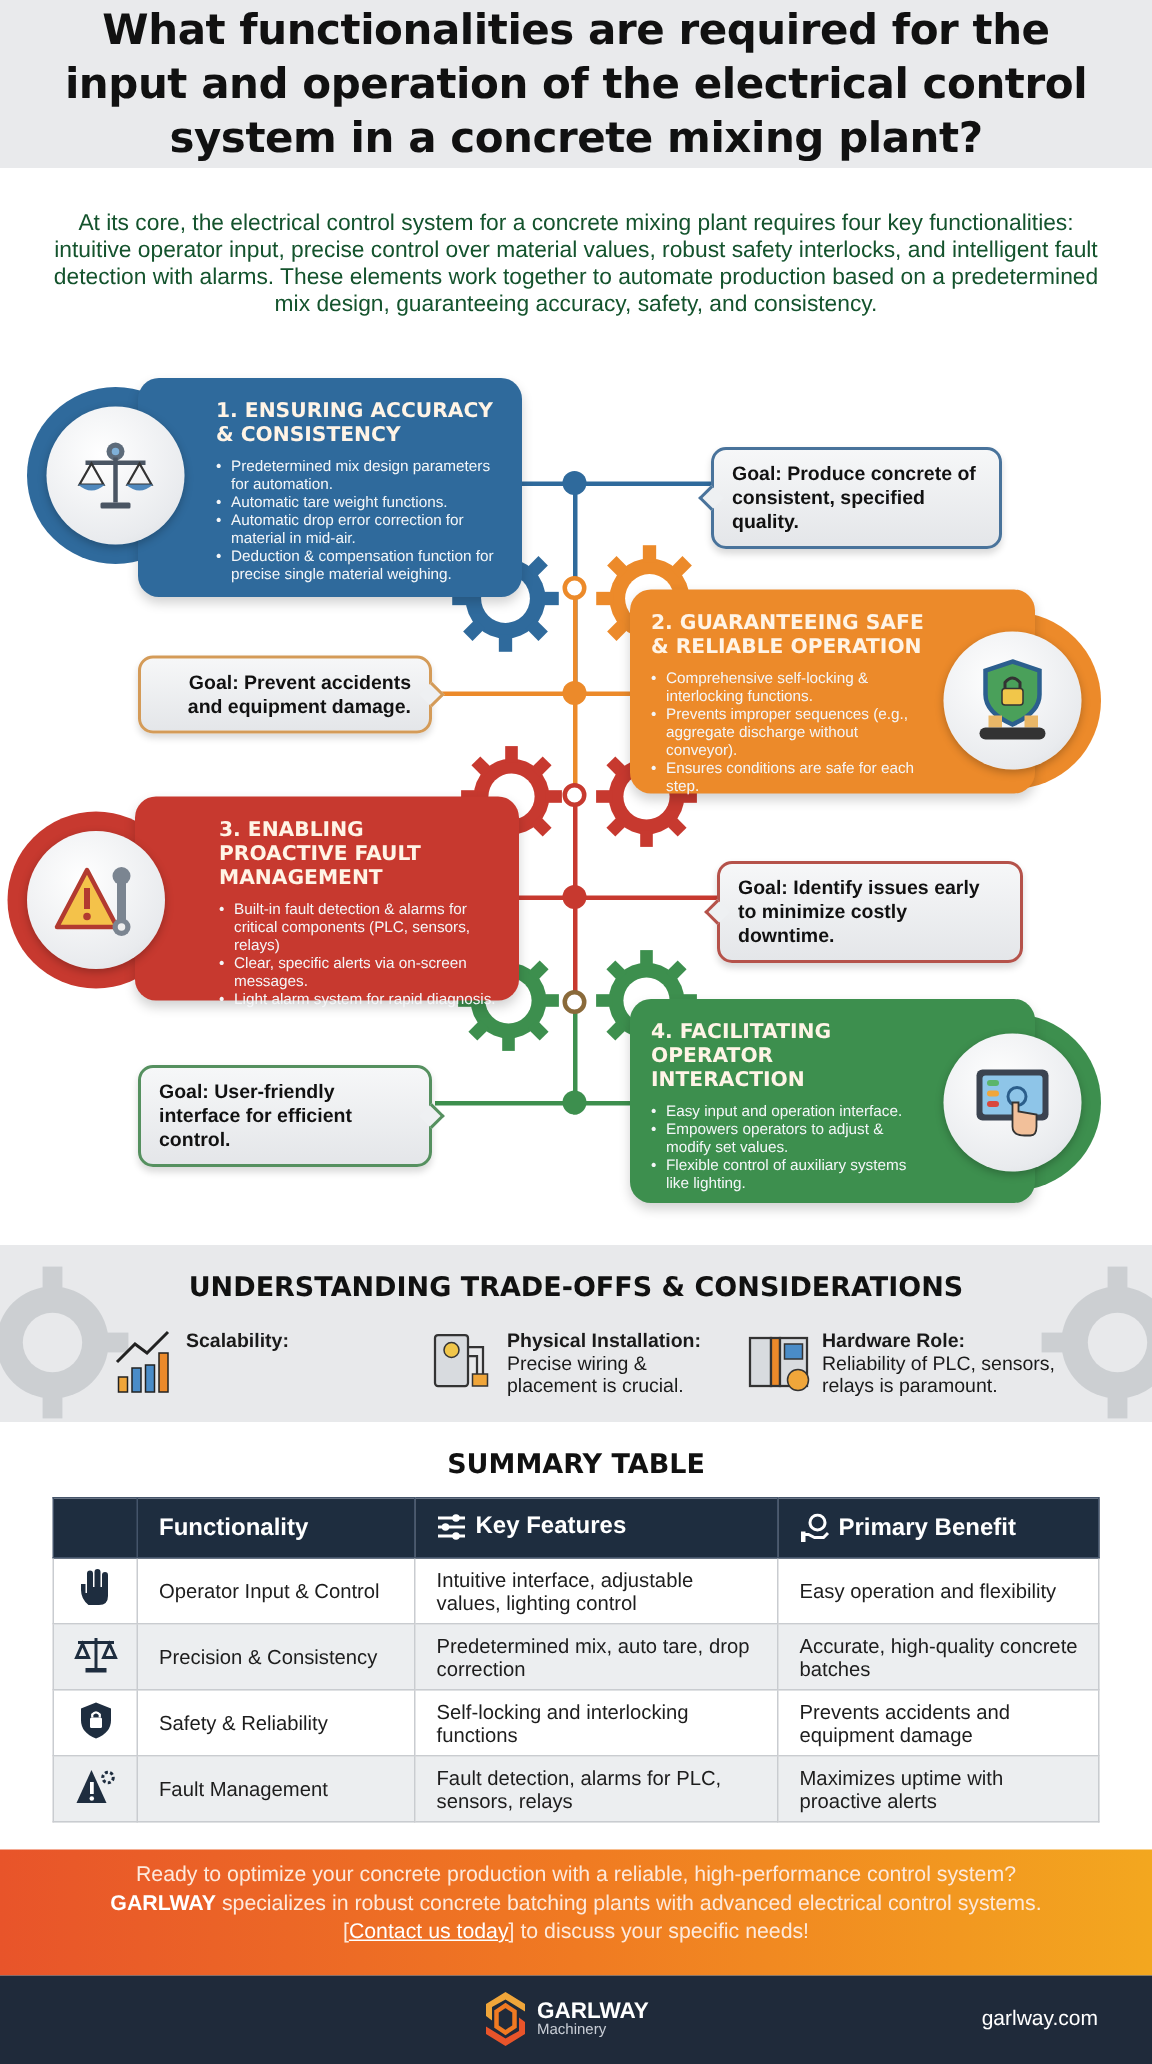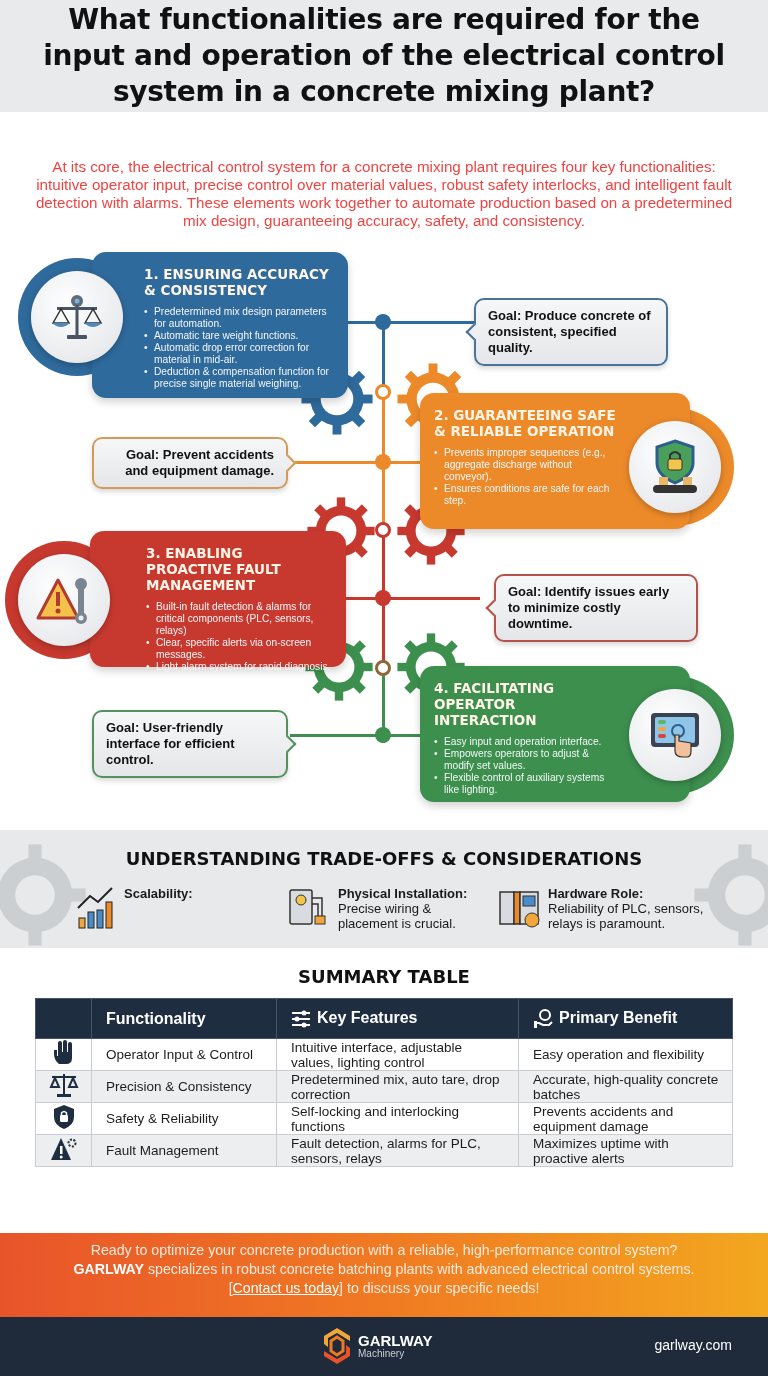--- a/index.html
+++ b/index.html
@@ -11,22 +11,22 @@
   .header {
     position: absolute; left: 0; top: 0; width: 768px; height: 112px;
     background: #e9eaec; display: flex; align-items: center; justify-content: center;
     text-align: center; padding: 0 30px;
   }
   .header h1 {
     font-family: "DejaVu Sans", sans-serif; font-weight: bold;
     font-size: 28px; line-height: 36px; color: #111; letter-spacing: -0.3px;
   }
   .intro {
-    position: absolute; left: 30px; top: 158px; width: 708px; text-align: center;
-    font-size: 15.2px; line-height: 18px; color: #ef4444;
+    position: absolute; left: 30px; top: 140px; width: 708px; text-align: center;
+    font-size: 15.2px; line-height: 18px; color: #14532d;
   }
 
   
   .vline { position: absolute; left: 382px; width: 3px; }
   .hline { position: absolute; height: 3px; }
   .dot { position: absolute; width: 16px; height: 16px; border-radius: 50%; }
   .ring { position: absolute; width: 16px; height: 16px; border-radius: 50%; background: #fff; border: 3px solid; }
   .gear { position: absolute; }
 
   .card {
@@ -81,21 +81,21 @@
   }
   table.summary {
     position: absolute; left: 35px; top: 998px; width: 698px; border-collapse: collapse;
     font-size: 13.5px;
   }
   table.summary th {
     background: #1e2d3f; color: #fff; height: 40px; text-align: left;
     font-size: 16px; font-weight: bold; padding-left: 14px; border: 1px solid #44546a;
   }
   table.summary td {
-    height: 32px; padding: 0 10px 0 14px; border: 1px solid #c9ccd0; line-height: 15px; color: #1d1d1d;
+    height: 44px; padding: 0 10px 0 14px; border: 1px solid #c9ccd0; line-height: 15px; color: #1d1d1d;
   }
   table.summary tr:nth-child(even) td { background: #eceef0; }
   table.summary td.ic { width: 56px; text-align: center; padding: 0; }
   .th-ic { display: inline-block; vertical-align: middle; margin-right: 6px; }
 
   .cta {
     position: absolute; left: 0; top: 1233px; width: 768px; height: 84px;
     background: linear-gradient(90deg, #e8542a 0%, #f07a22 50%, #f3a71f 100%);
     text-align: center; color: #fde9dc; font-size: 14.2px; line-height: 19px; padding-top: 8px;
   }
@@ -258,20 +258,21 @@
 </div>
 <div class="goal" style="left:474px;top:298px;width:194px;border-color:#49739b;">
   <span class="tail-l" style="border-color:#49739b;"></span>
   <span>Goal: Produce concrete of consistent, specified quality.</span>
 </div>
 
 <div class="disc-ring" style="left:616px;top:408px;width:118px;height:118px;background:#ec8a2a;"></div>
 <div class="card" style="left:420px;top:393px;width:270px;height:136px;background:#ec8a2a;padding-right:70px;">
   <h2>2. Guaranteeing Safe &amp; Reliable Operation</h2>
   <ul>
+    <li>Comprehensive self-locking &amp; interlocking functions.</li>
     <li>Prevents improper sequences (e.g., aggregate discharge without conveyor).</li>
     <li>Ensures conditions are safe for each step.</li>
   </ul>
 </div>
 <div class="icon-disc" style="left:629px;top:421px;">
   <svg width="60" height="60" viewBox="0 0 60 60">
     <path d="M30 4 L48 10 V26 Q48 38 30 46 Q12 38 12 26 V10 Z" fill="#4aa05a" stroke="#2c5f8e" stroke-width="3"></path>
     <rect x="23" y="22" width="14" height="11" rx="2" fill="#f1c64a" stroke="#333" stroke-width="1"></rect>
     <path d="M25 22 V18 Q30 12 35 18 V22" fill="none" stroke="#333" stroke-width="2"></path>
     <rect x="14" y="40" width="9" height="8" fill="#e9b767"></rect>
@@ -297,21 +298,21 @@
   <svg width="60" height="60" viewBox="0 0 60 60">
     <path d="M24 10 L44 48 H4 Z" fill="#f4c24a" stroke="#b23a30" stroke-width="3" stroke-linejoin="round"></path>
     <rect x="22" y="22" width="4" height="14" fill="#b23a30"></rect>
       <circle cx="24" cy="41" r="2.5" fill="#b23a30"></circle>
     <rect x="44" y="16" width="6" height="30" fill="#7b8591"></rect>
     <circle cx="47" cy="14" r="6" fill="#7b8591"></circle>
       <circle cx="47" cy="48" r="6" fill="#7b8591"></circle>
     <circle cx="47" cy="48" r="2.5" fill="#eee"></circle>
   </svg>
 </div>
-<div class="goal" style="left:494px;top:574px;width:204px;border-color:#b5524a;">
+<div class="goal" style="left:478px;top:574px;width:204px;border-color:#b5524a;">
   <span class="tail-l" style="border-color:#b5524a;"></span>
   <span>Goal: Identify issues early to minimize costly downtime.</span>
 </div>
 
 <div class="disc-ring" style="left:616px;top:676px;width:118px;height:118px;background:#3d8f4e;"></div>
 <div class="card" style="left:420px;top:666px;width:270px;height:136px;background:#3d8f4e;padding-right:70px;">
   <h2>4. Facilitating Operator Interaction</h2>
   <ul>
     <li>Easy input and operation interface.</li>
     <li>Empowers operators to adjust &amp; modify set values.</li>

